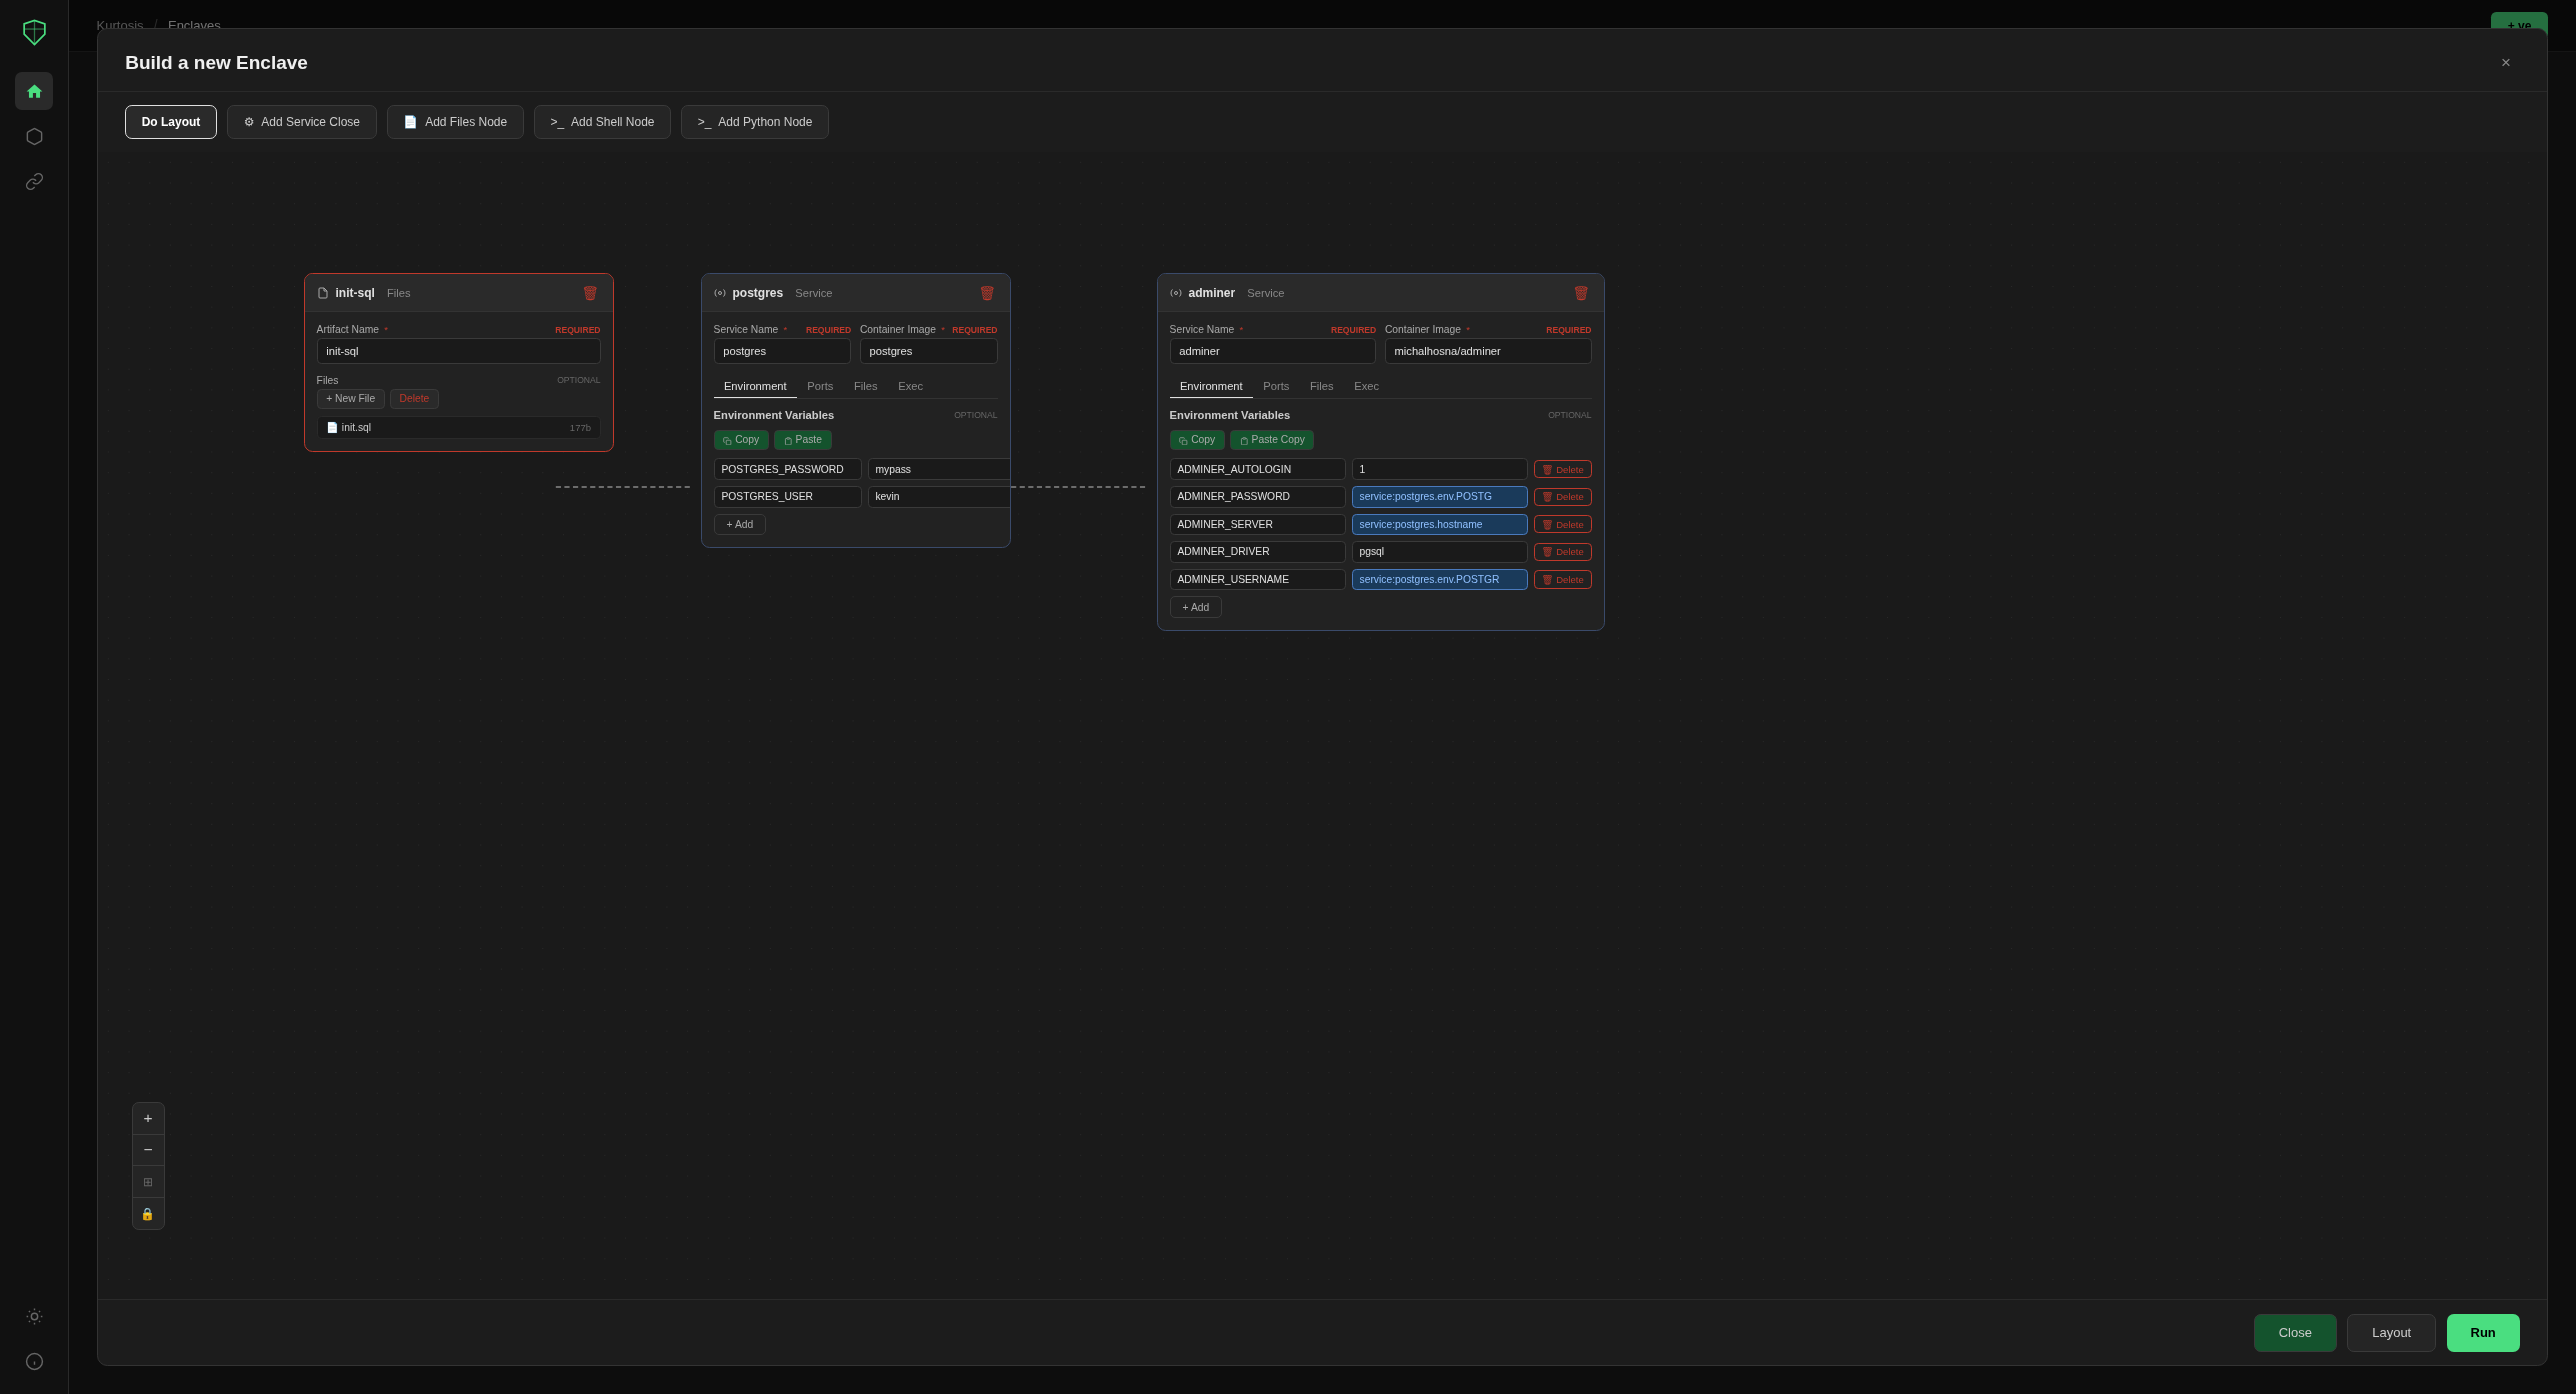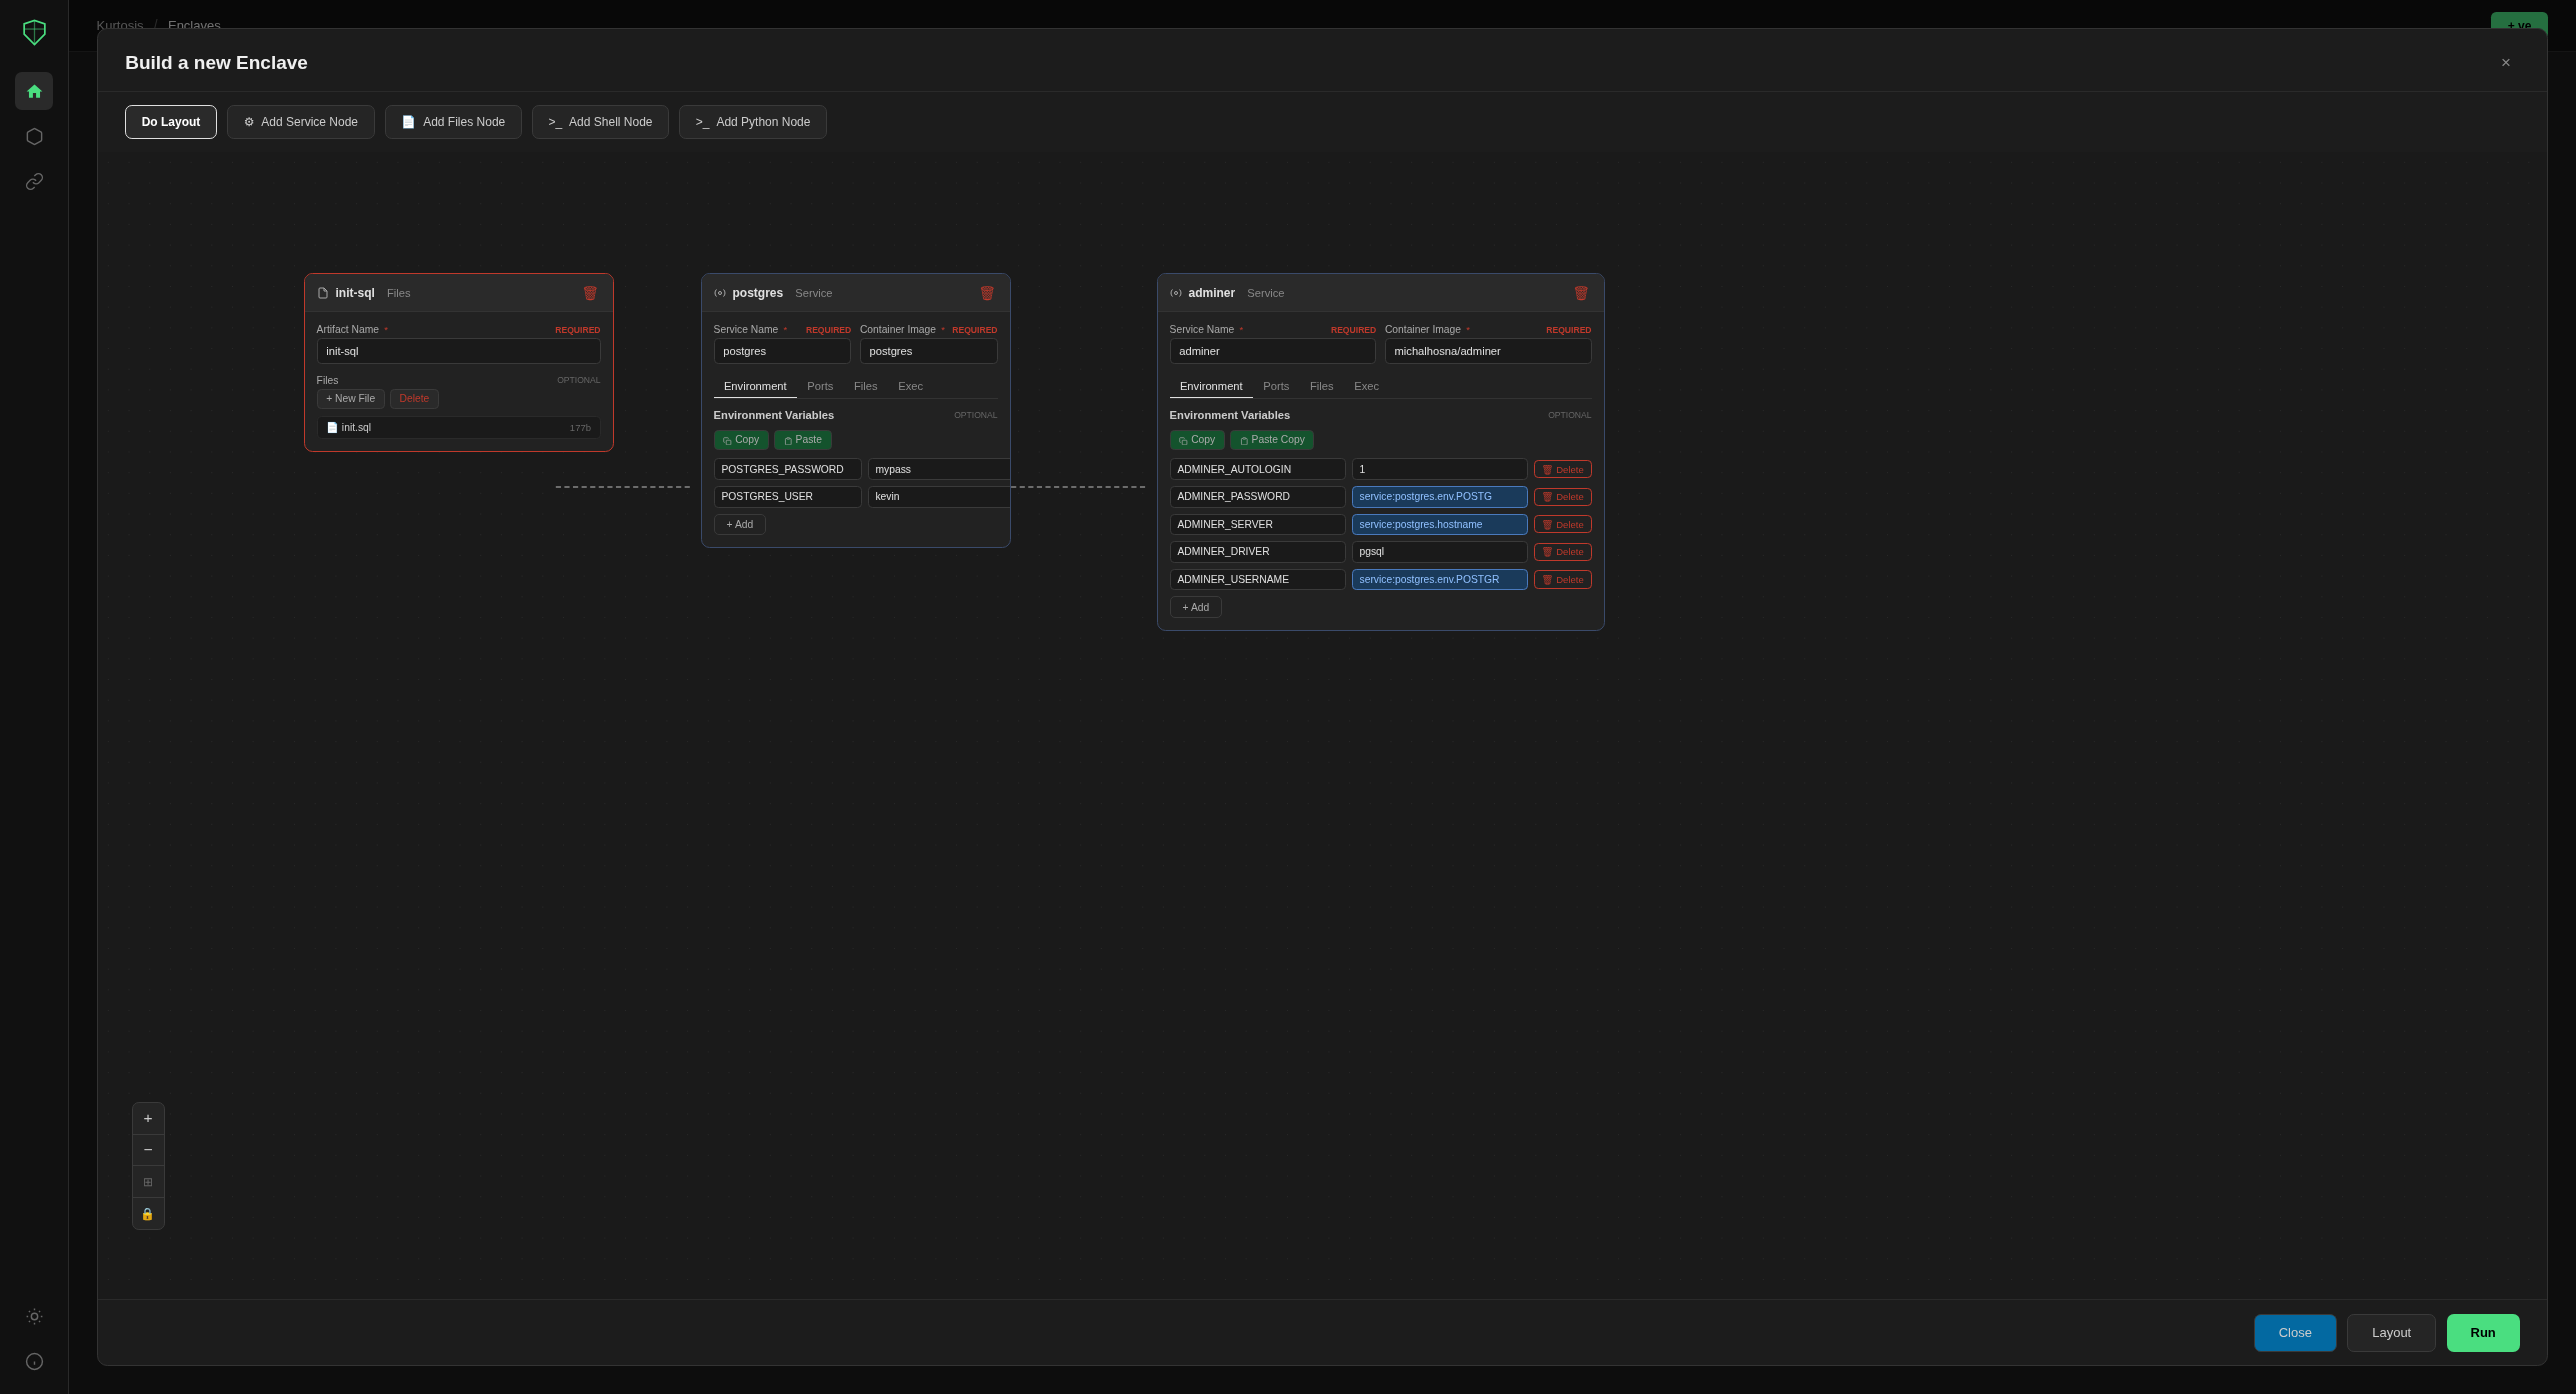--- a/index.html
+++ b/index.html
@@ -211,21 +211,21 @@
     
     .modal-footer {
       padding: 13.8px 27.6px;
       border-top: 0.9px solid #2a2a2a;
       display: flex;
       justify-content: flex-end;
       gap: 10.3px;
       flex-shrink: 0;
     }
     .btn-close {
-      background: #0369a1;
+      background: #14532d;
       border: 0.9px solid #3a3a3a;
       color: #ccc;
       border-radius: 6.9px;
       padding: 10.3px 24px;
       font-size: 13px;
       cursor: pointer;
     }
     .btn-preview {
       background: #252525;
       border: 0.9px solid #3a3a3a;
@@ -533,21 +533,21 @@
         <span class="modal-title">Build a new Enclave</span>
         <button class="modal-close">×</button>
       </div>
 
       <div class="modal-toolbar">
         <button class="toolbar-btn active">
           <span>Do Layout</span>
         </button>
         <button class="toolbar-btn">
           <span>⚙</span>
-          <span>Add Service Node</span>
+          <span>Add Service Close</span>
         </button>
         <button class="toolbar-btn">
           <span>📄</span>
           <span>Add Files Node</span>
         </button>
         <button class="toolbar-btn">
           <span>&gt;_</span>
           <span>Add Shell Node</span>
         </button>
         <button class="toolbar-btn">

